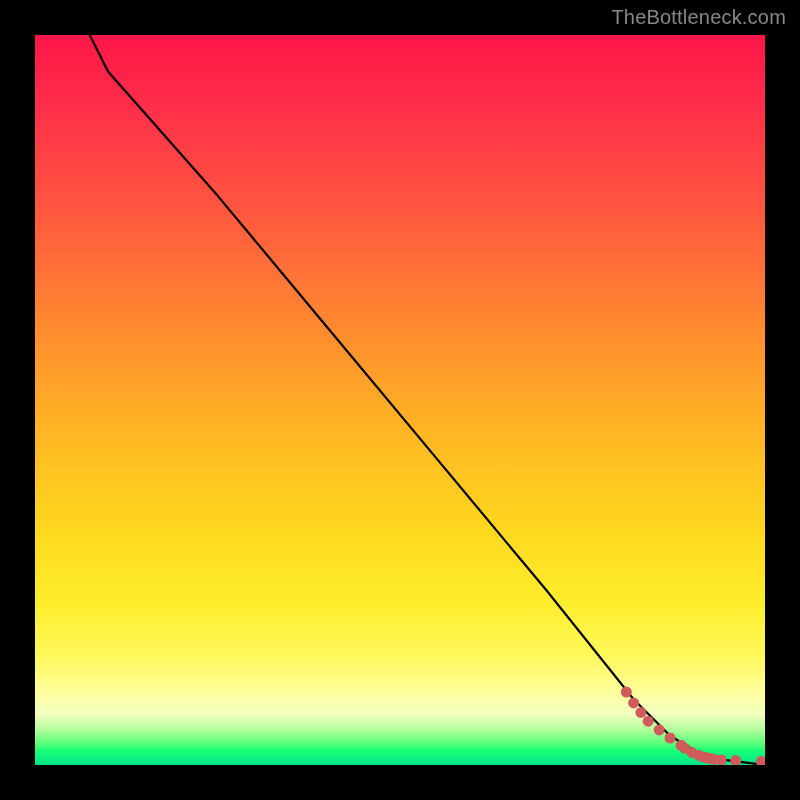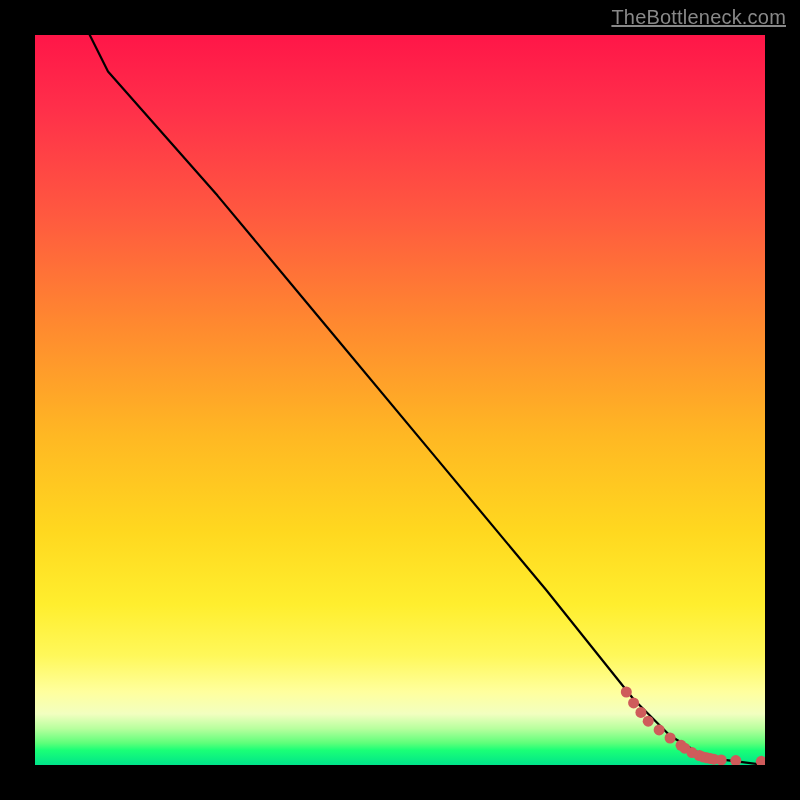--- a/index.html
+++ b/index.html
@@ -62,21 +62,20 @@
     stroke: none;
   }
   .watermark {
     position: absolute;
     top: 6px;
     right: 14px;
     color: #888888;
     font-size: 20px;
     letter-spacing: 0.2px;
     user-select: none;
-    text-decoration: underline;
   }
 </style>
 </head>
 <body>
 
 <div class="stage">
 
   <div class="watermark">TheBottleneck.com</div>
 
   <div class="plot-area">

